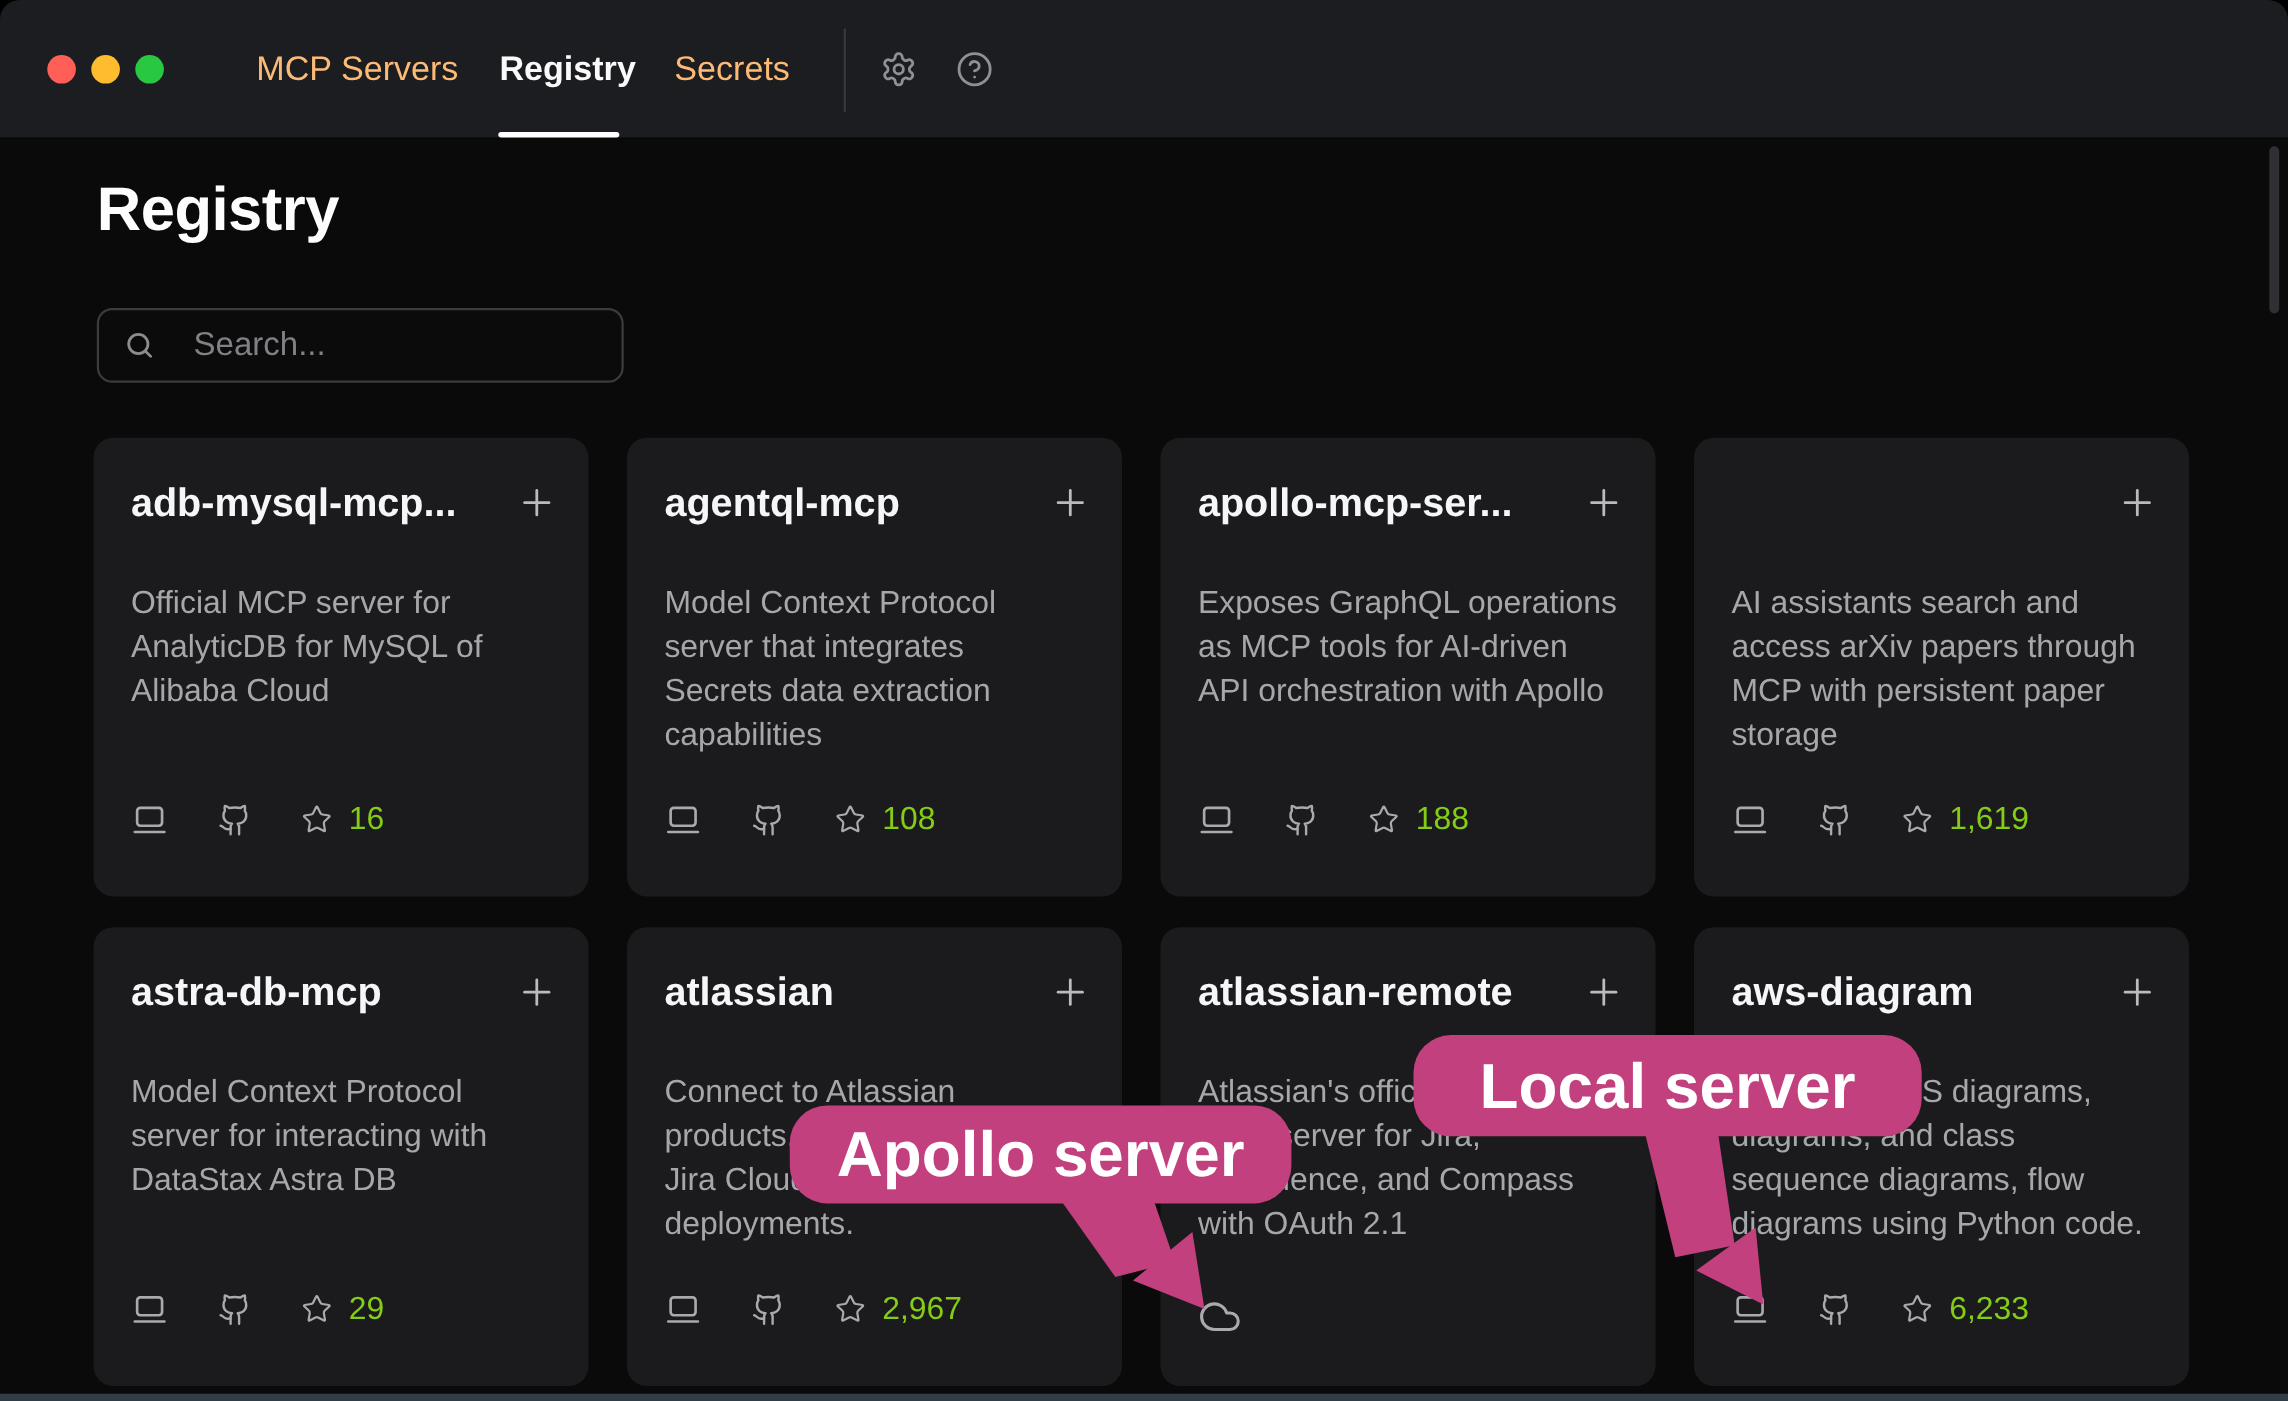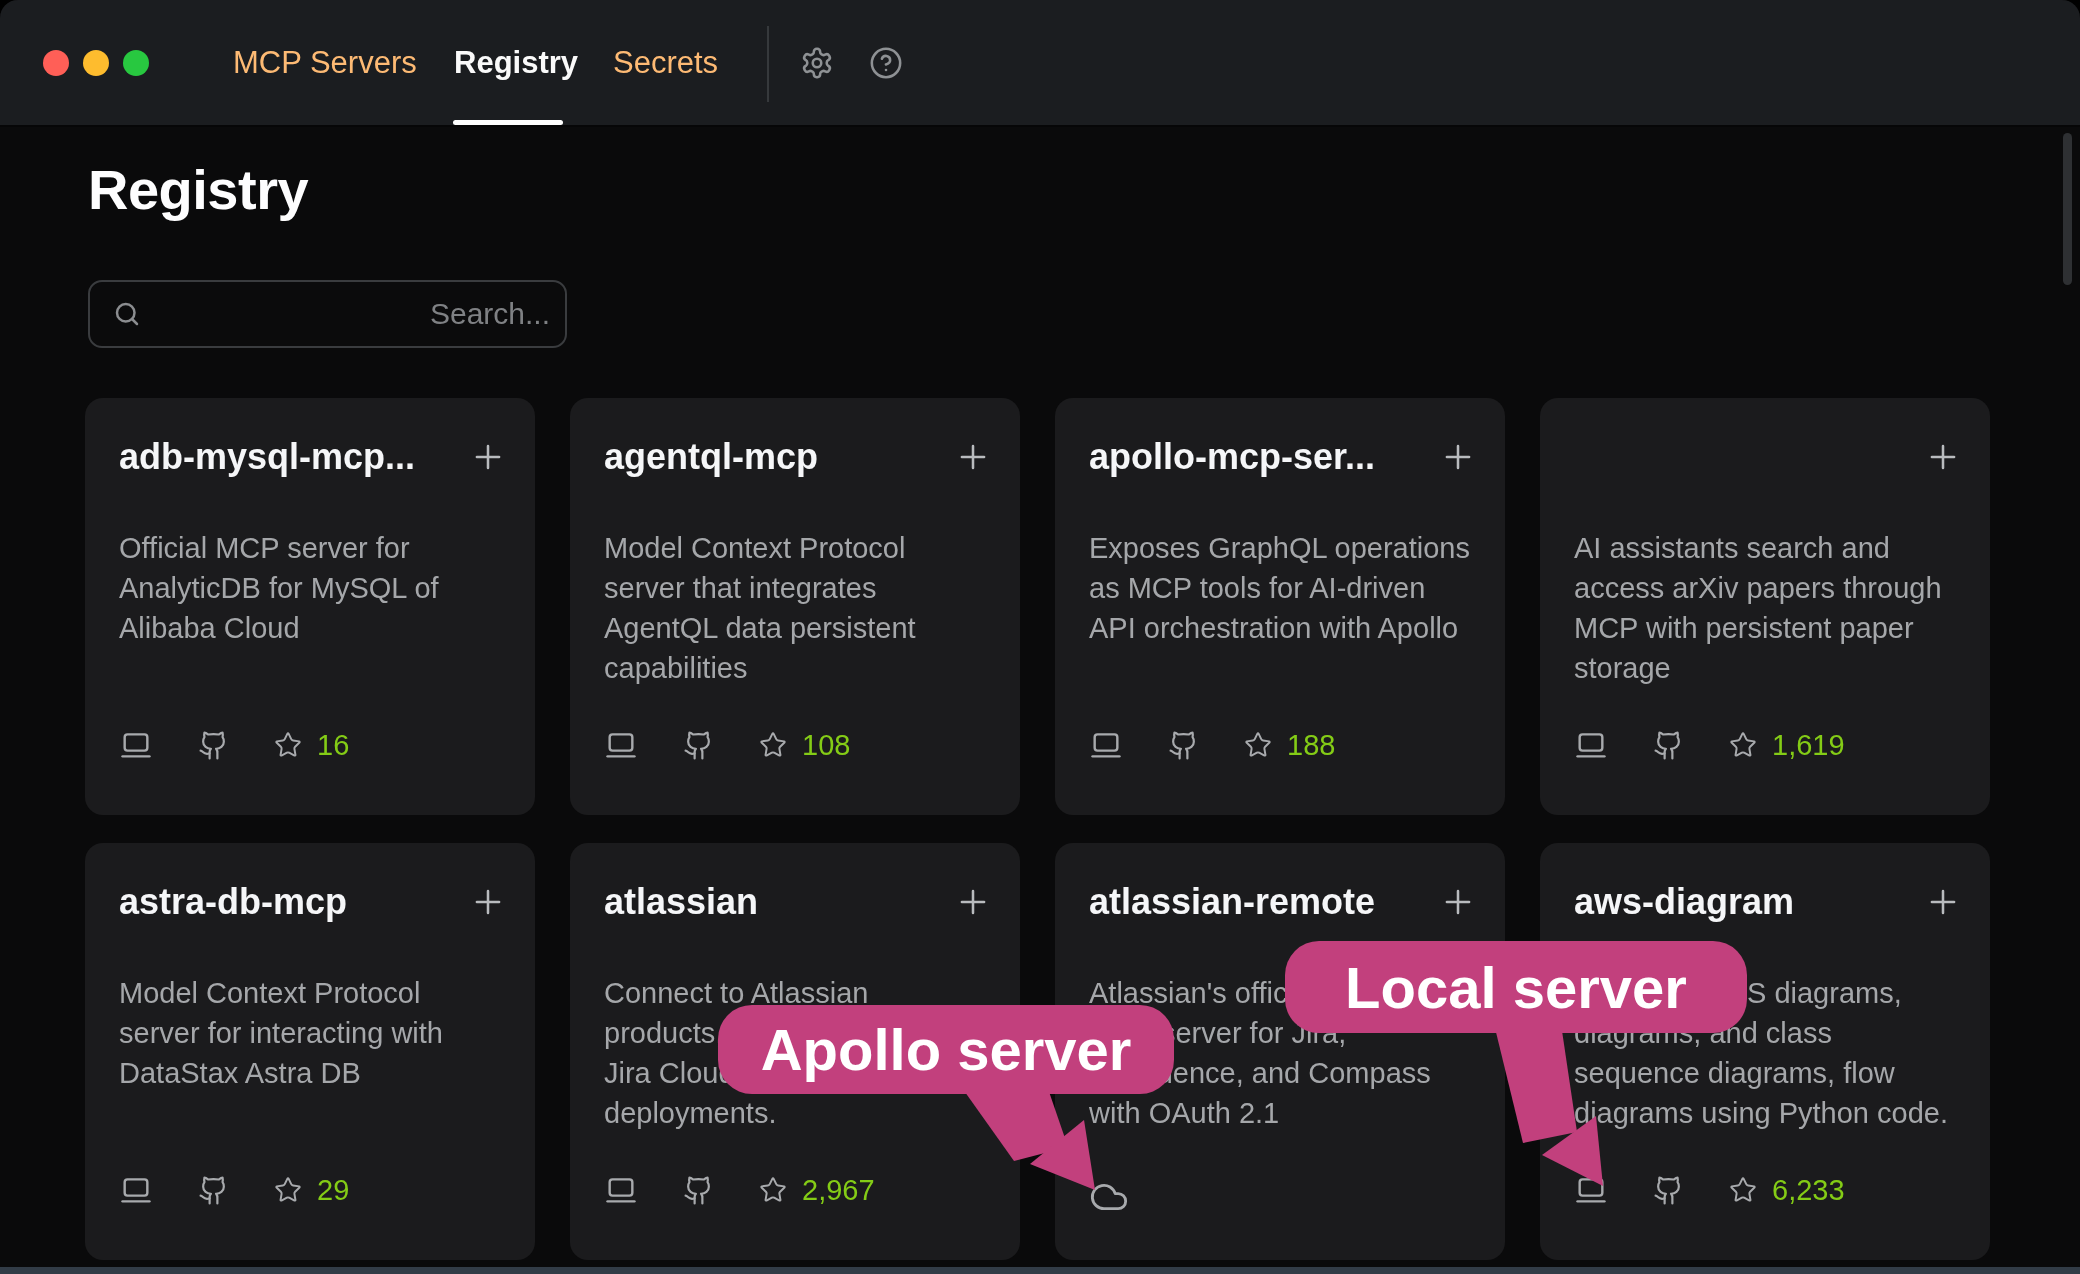--- a/index.html
+++ b/index.html
@@ -25,21 +25,21 @@
   .icon-help { left:869px; }
   .topbar-icon svg { width:100%; height:100%; stroke:currentColor; fill:none; stroke-width:1.8; stroke-linecap:round; stroke-linejoin:round; }
 
   .scroll-thumb { position:absolute; left:2063px; top:133px; width:9px; height:152px; background:#2e3033; border-radius:5px; }
 
   
   .page-title { position:absolute; left:88px; top:157px; font-size:56px; font-weight:700; color:#fdfdfe; letter-spacing:-0.5px; }
 
   .searchbox { position:absolute; left:88px; top:280px; width:479px; height:68px; background:#0b0b0c; border:2px solid #3a3c3f; border-radius:14px; display:flex; align-items:center; padding:0 22px; }
   .searchbox svg { width:30px; height:30px; stroke:#8b8d90; fill:none; stroke-width:2; stroke-linecap:round; flex:0 0 auto; }
-  .searchbox input { flex:1; margin-left:22px; background:transparent; border:none; outline:none; font-family:inherit; font-size:30px; color:#e8e8ea;text-align:right; }
+  .searchbox input { flex:1; margin-left:34px; background:transparent; border:none; outline:none; font-family:inherit; font-size:30px; color:#e8e8ea; }
   .searchbox input::placeholder { color:#7f8184; }
 
   
   .grid { position:absolute; left:85px; top:398px; display:grid; grid-template-columns:repeat(4,450px); grid-auto-rows:417px; column-gap:35px; row-gap:28px; }
   .card { position:relative; background:#1b1b1d; border-radius:18px; }
   .card-title { position:absolute; left:34px; top:38px; max-width:330px; font-size:36px; font-weight:700; color:#f5f6f8; white-space:nowrap; overflow:hidden; }
   .card-add { position:absolute; right:28px; top:40px; width:38px; height:38px; color:#b9bbbe; cursor:pointer; }
   .card-add svg { width:100%; height:100%; stroke:currentColor; stroke-width:1.6; stroke-linecap:round; fill:none; }
   .card-desc { position:absolute; left:34px; top:130px; font-size:29px; line-height:40px; color:#a5a7aa; }
   .desc-line { white-space:nowrap; }
@@ -147,21 +147,21 @@
     <div class="card-title">agentql-mcp</div>
     <span class="card-add">
       <svg viewBox="0 0 24 24">
             <path d="M12 5v14"></path>
             <path d="M5 12h14"></path>
           </svg>
     </span>
     <div class="card-desc">
           <div class="desc-line">Model Context Protocol</div>
           <div class="desc-line">server that integrates</div>
-          <div class="desc-line">AgentQL data persistent</div>
+          <div class="desc-line">Secrets data extraction</div>
           <div class="desc-line">capabilities</div>
         </div>
     <div class="card-footer">
       <span class="f-icon f-laptop">
         <svg viewBox="0 0 24 24">
               <rect x="4" y="4.5" width="16" height="11.5" rx="2"></rect>
               <path d="M2.5 20h19"></path>
             </svg>
       </span>
       <span class="f-icon f-github">

